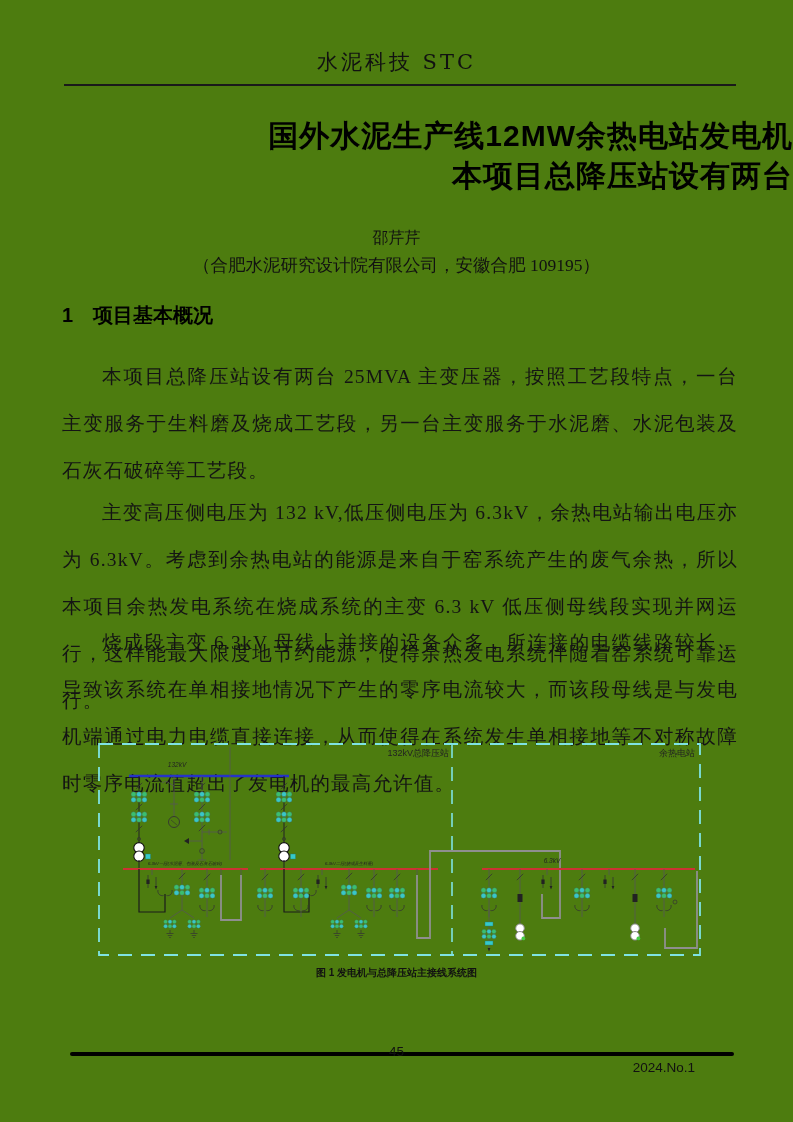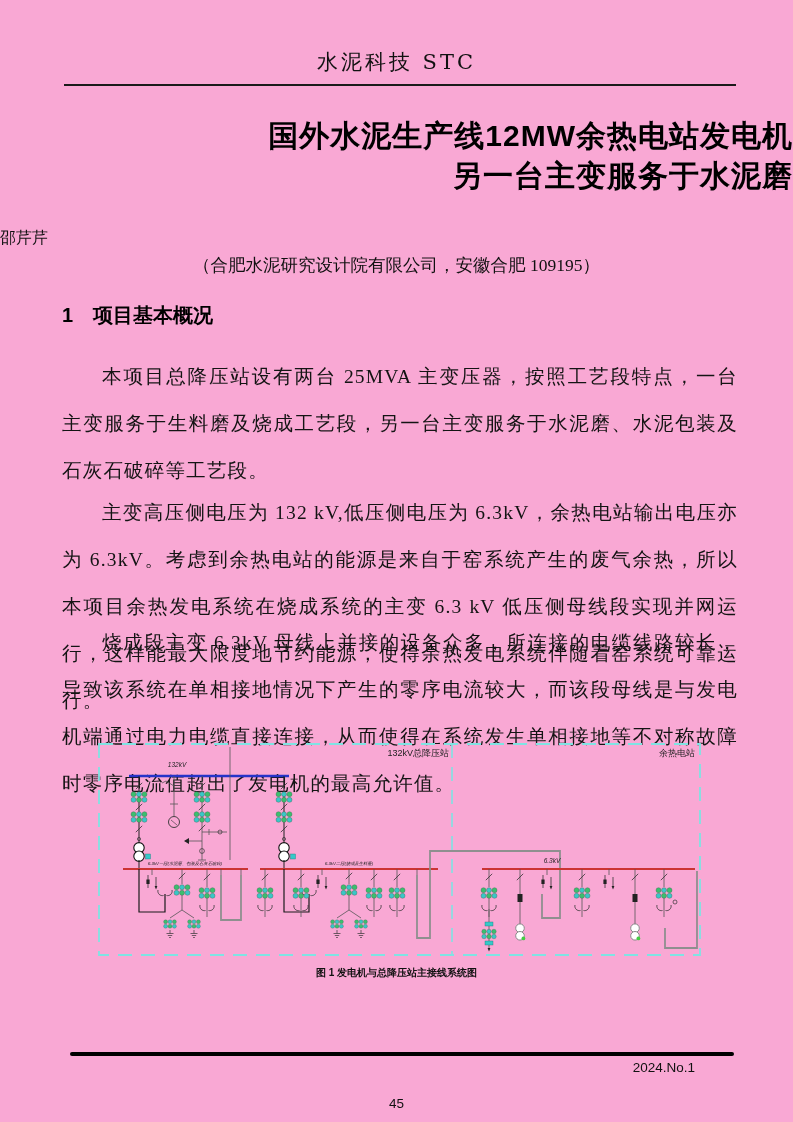--- a/index.html
+++ b/index.html
@@ -1,64 +1,64 @@
 <!DOCTYPE html>
 <html><head>
 <meta charset="utf-8">
 <style>
   html,body{margin:0;padding:0;background:#e8e8e8;}
-  .page{position:relative;width:793px;height:1122px;background:#f9a8d4;margin:0 auto;
+  .page{position:relative;width:793px;height:1122px;background:#4d7c0f;margin:0 auto;
         overflow:hidden;font-family:"Liberation Serif",serif;color:#151515;}
 
   .journal-title{position:absolute;top:48px;left:0;right:0;text-align:center;
         font-size:21px;letter-spacing:3px;color:#111;
         font-family:"DejaVu Serif",serif;}
   .header-rule{position:absolute;top:84px;left:64px;width:672px;height:2px;background:#1a1a1a;}
 
   .article-title{position:absolute;top:116px;left:0;right:0;text-align:right;
         font-family:"Liberation Sans",sans-serif;font-weight:bold;font-size:30px;
         line-height:40px;letter-spacing:1px;color:#000;}
-  .author{position:absolute;top:228px;left:0;right:0;font-size:16px;color:#111;}
+  .author{position:absolute;top:228px;left:0;right:0;text-align:center;font-size:16px;color:#111;}
   .affiliation{position:absolute;top:253px;left:0;right:0;text-align:center;font-size:17.5px;color:#111;}
 
   .sec-heading{position:absolute;top:302px;left:62px;
         font-family:"Liberation Sans",sans-serif;font-weight:bold;font-size:20px;color:#000;
         white-space:pre-wrap;}
 
   .para{position:absolute;left:62px;width:676px;font-size:19.5px;line-height:47px;
         text-align:justify;text-indent:40px;letter-spacing:1.2px;color:#141414;}
   .para-1{top:333px;} .para-2{top:447px;margin-top:42px;} .para-3{top:599px;} .para-4{top:997px;}
 
   .figure-wrap{position:absolute;top:742px;left:97px;width:606px;height:216px;}
   .figure-caption{position:absolute;top:966px;left:0;right:0;text-align:center;
         font-family:"Liberation Sans",sans-serif;font-weight:bold;font-size:10px;color:#111;}
 
   .footer-rule{position:absolute;top:1052px;left:70px;width:664px;height:4px;background:#000;border-radius:2px;}
-  .page-number{position:absolute;top:1096px;left:0;right:0;text-align:center;
+  .page-number{position:absolute;top:1044px;left:0;right:0;text-align:center;
         font-family:"Liberation Sans",sans-serif;font-size:13.5px;color:#111;}
   .issue-label{position:absolute;top:1060px;right:98px;
         font-family:"Liberation Sans",sans-serif;font-size:13.5px;color:#111;text-align:center;}
 
   
   svg text{font-family:"Liberation Sans",sans-serif;fill:#222;}
   .thin{stroke:#555;stroke-width:0.8;fill:none;}
   .heavy{stroke:#1b1b1b;stroke-width:1.2;fill:none;}
   .gray{stroke:#8f8f8f;stroke-width:1.8;fill:none;}
 </style>
 </head>
 <body>
 
 <div class="page">
 
   <div class="journal-title">水泥科技 STC</div>
   <div class="header-rule"></div>
 
   <div class="article-title">
     <div>国外水泥生产线12MW余热电站发电机</div>
-    <div>另一台主变服务于水泥磨</div>
+    <div>本项目总降压站设有两台</div>
   </div>
 
   <div class="author">邵芹芹</div>
   <div class="affiliation">（合肥水泥研究设计院有限公司，安徽合肥 109195）</div>
 
   <div class="sec-heading">1　项目基本概况</div>
 
   <p class="para para-1">本项目总降压站设有两台 25MVA 主变压器，按照工艺段特点，一台主变服务于生料磨及烧成工艺段，另一台主变服务于水泥磨、水泥包装及石灰石破碎等工艺段。</p>
   <p class="para para-2">主变高压侧电压为 132 kV,低压侧电压为 6.3kV，余热电站输出电压亦为 6.3kV。考虑到余热电站的能源是来自于窑系统产生的废气余热，所以本项目余热发电系统在烧成系统的主变 6.3 kV 低压侧母线段实现并网运行，这样能最大限度地节约能源，使得余热发电系统伴随着窑系统可靠运行。</p>
   <p class="para para-3">烧成段主变 6.3kV 母线上并接的设备众多，所连接的电缆线路较长，导致该系统在单相接地情况下产生的零序电流较大，而该段母线是与发电机端通过电力电缆直接连接，从而使得在系统发生单相接地等不对称故障时零序电流值超出了发电机的最高允许值。</p>

